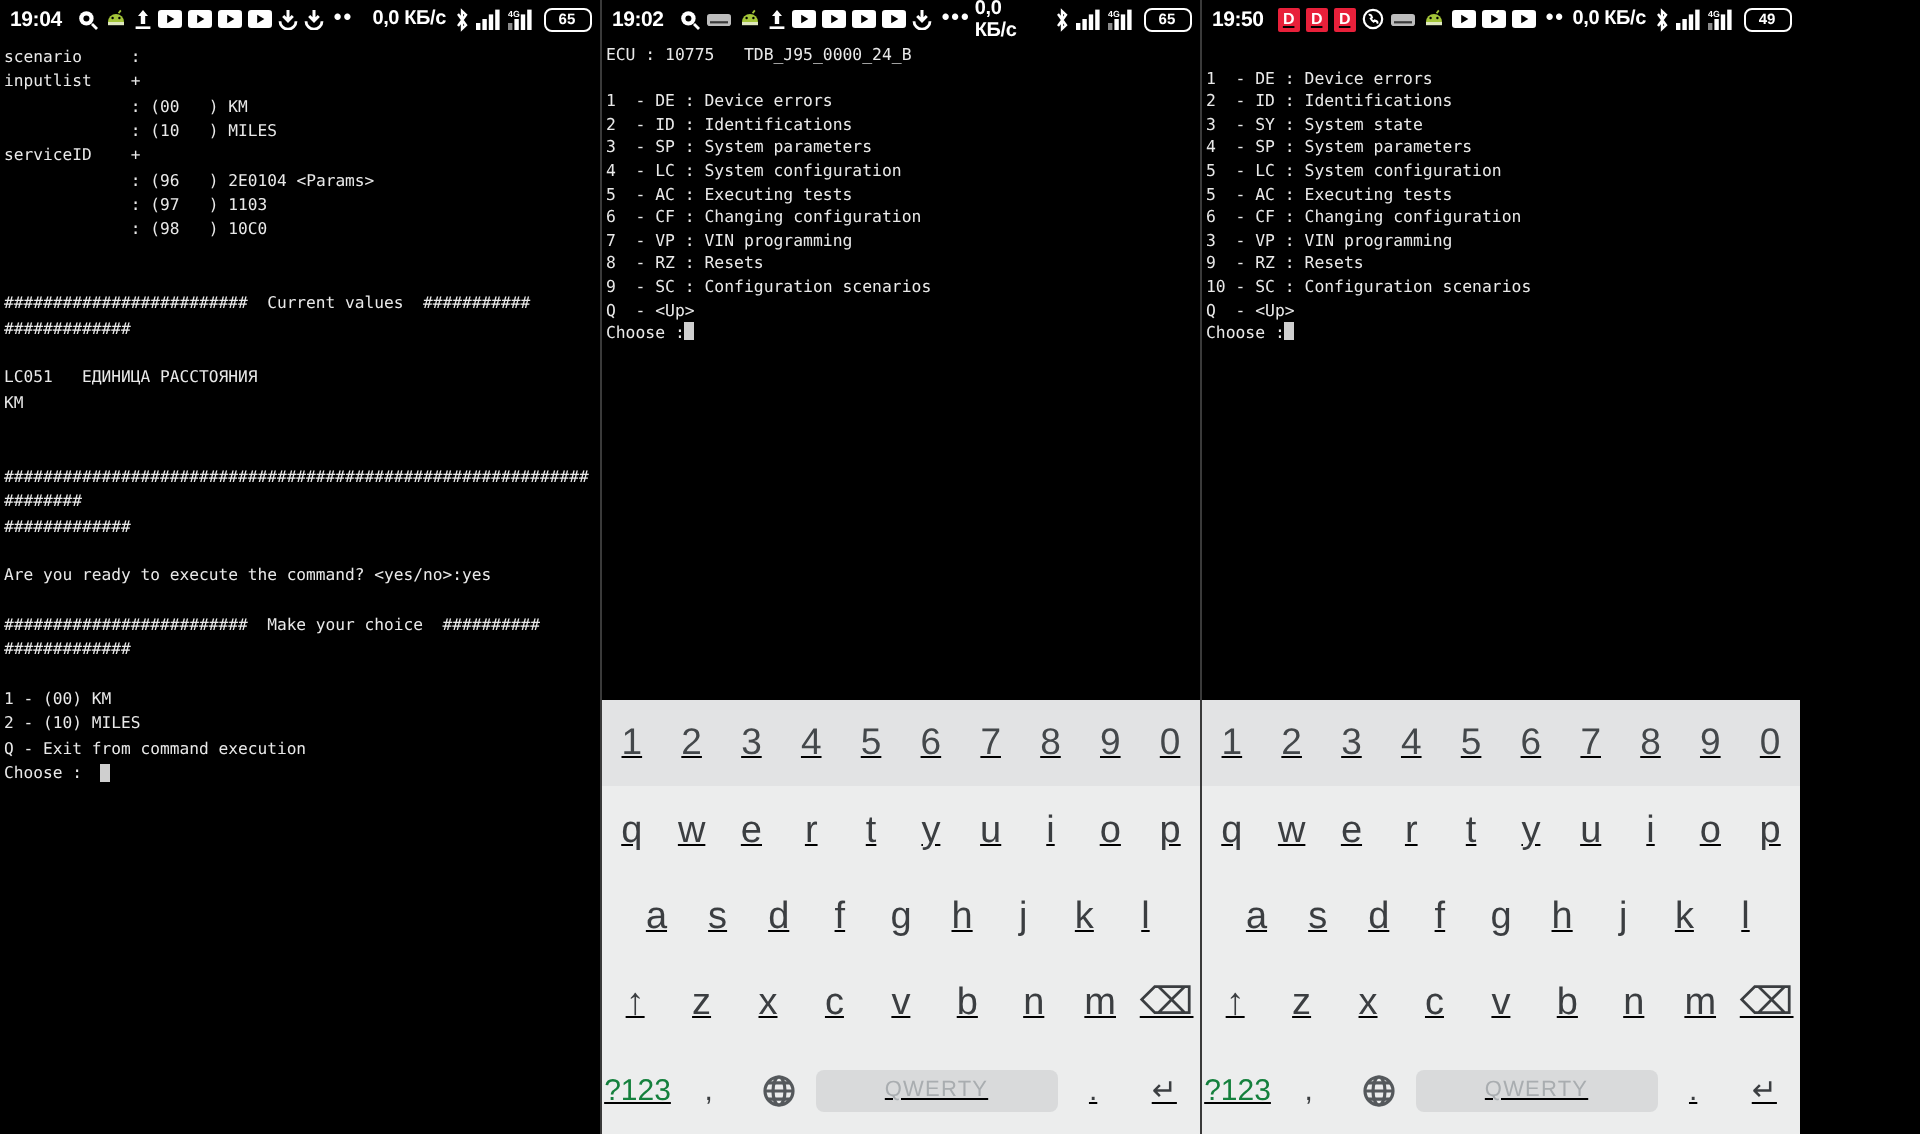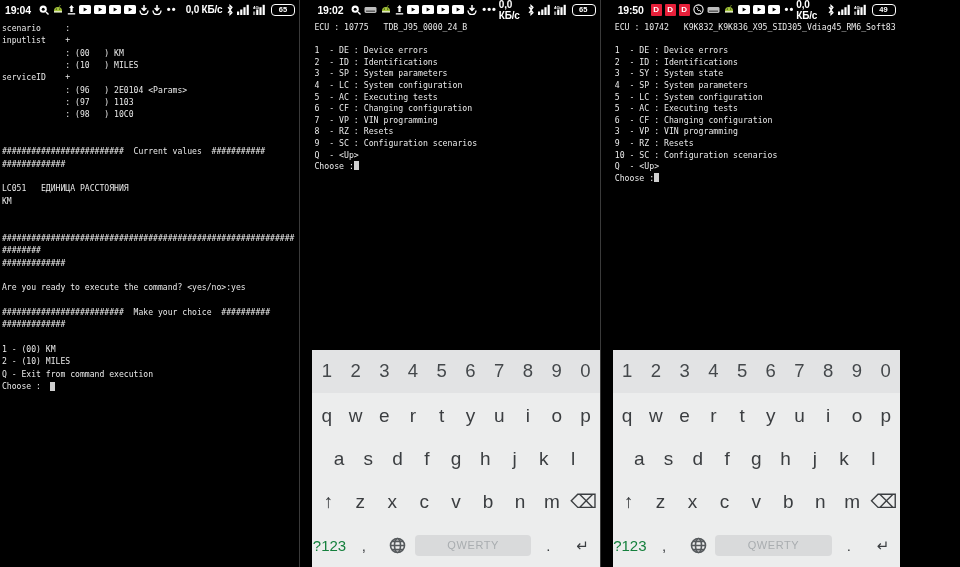--- a/index.html
+++ b/index.html
@@ -1,19 +1,19 @@
 <!DOCTYPE html>
 <html><head>
 <meta charset="utf-8">
 <style>
   html,body{margin:0;padding:0;background:#000;}
   body{width:960px;height:567px;overflow:hidden;font-family:"DejaVu Sans Mono",monospace;}
-  .screens{display:flex;width:900px;height:567px;}
+  .screens{display:flex;width:900px;height:567px;text-decoration:underline;}
   .panel{width:320px;height:567px;position:relative;background:#000;display:flex;flex-direction:column;box-sizing:border-box;}
-  .panel.sep{border-left:1px solid #3a3a3a;padding-left:12px;}
+  .panel.sep{border-left:1px solid #3a3a3a;}
 
   
   .statusbar{height:19px;min-height:19px;display:flex;align-items:center;background:#000;color:#fff;
     font-family:"Liberation Sans",sans-serif;font-size:10px;font-weight:bold;padding:0 4px 0 5px;box-sizing:border-box;}
   .sb-clock{letter-spacing:-0.2px;margin-right:4px;font-size:10.5px;}
   .sb-left{display:flex;align-items:center;gap:3px;flex:1;}
   .sb-right{display:flex;align-items:center;gap:3px;}
   .ico{display:inline-block;line-height:1;}
   .ico svg{display:block;}
   .badge-red{background:#e8203a;color:#fff;font-size:8px;line-height:11px;width:11px;height:12px;
@@ -415,21 +415,20 @@
               <rect x="0" y="7.5" width="2.2" height="3.5" fill="#8a8a8a"></rect>
               <rect x="3.2" y="5.5" width="2.2" height="5.5" fill="#fff"></rect>
               <rect x="6.4" y="3.2" width="2.2" height="7.8" fill="#fff"></rect>
               <rect x="9.6" y="0.8" width="2.2" height="10.2" fill="#fff"></rect>
             </svg>
           </span>
         <span class="batt">49</span>
       </div>
     </div>
     <div class="term">
-      <pre>ECU : 10742   K9K832_K9K836_X95_SID305_Vdiag45_RM6_Soft83</pre>
       <pre> </pre>
       <pre>1  - DE : Device errors</pre>
       <pre>2  - ID : Identifications</pre>
       <pre>3  - SY : System state</pre>
       <pre>4  - SP : System parameters</pre>
       <pre>5  - LC : System configuration</pre>
       <pre>5  - AC : Executing tests</pre>
       <pre>6  - CF : Changing configuration</pre>
       <pre>3  - VP : VIN programming</pre>
       <pre>9  - RZ : Resets</pre>

